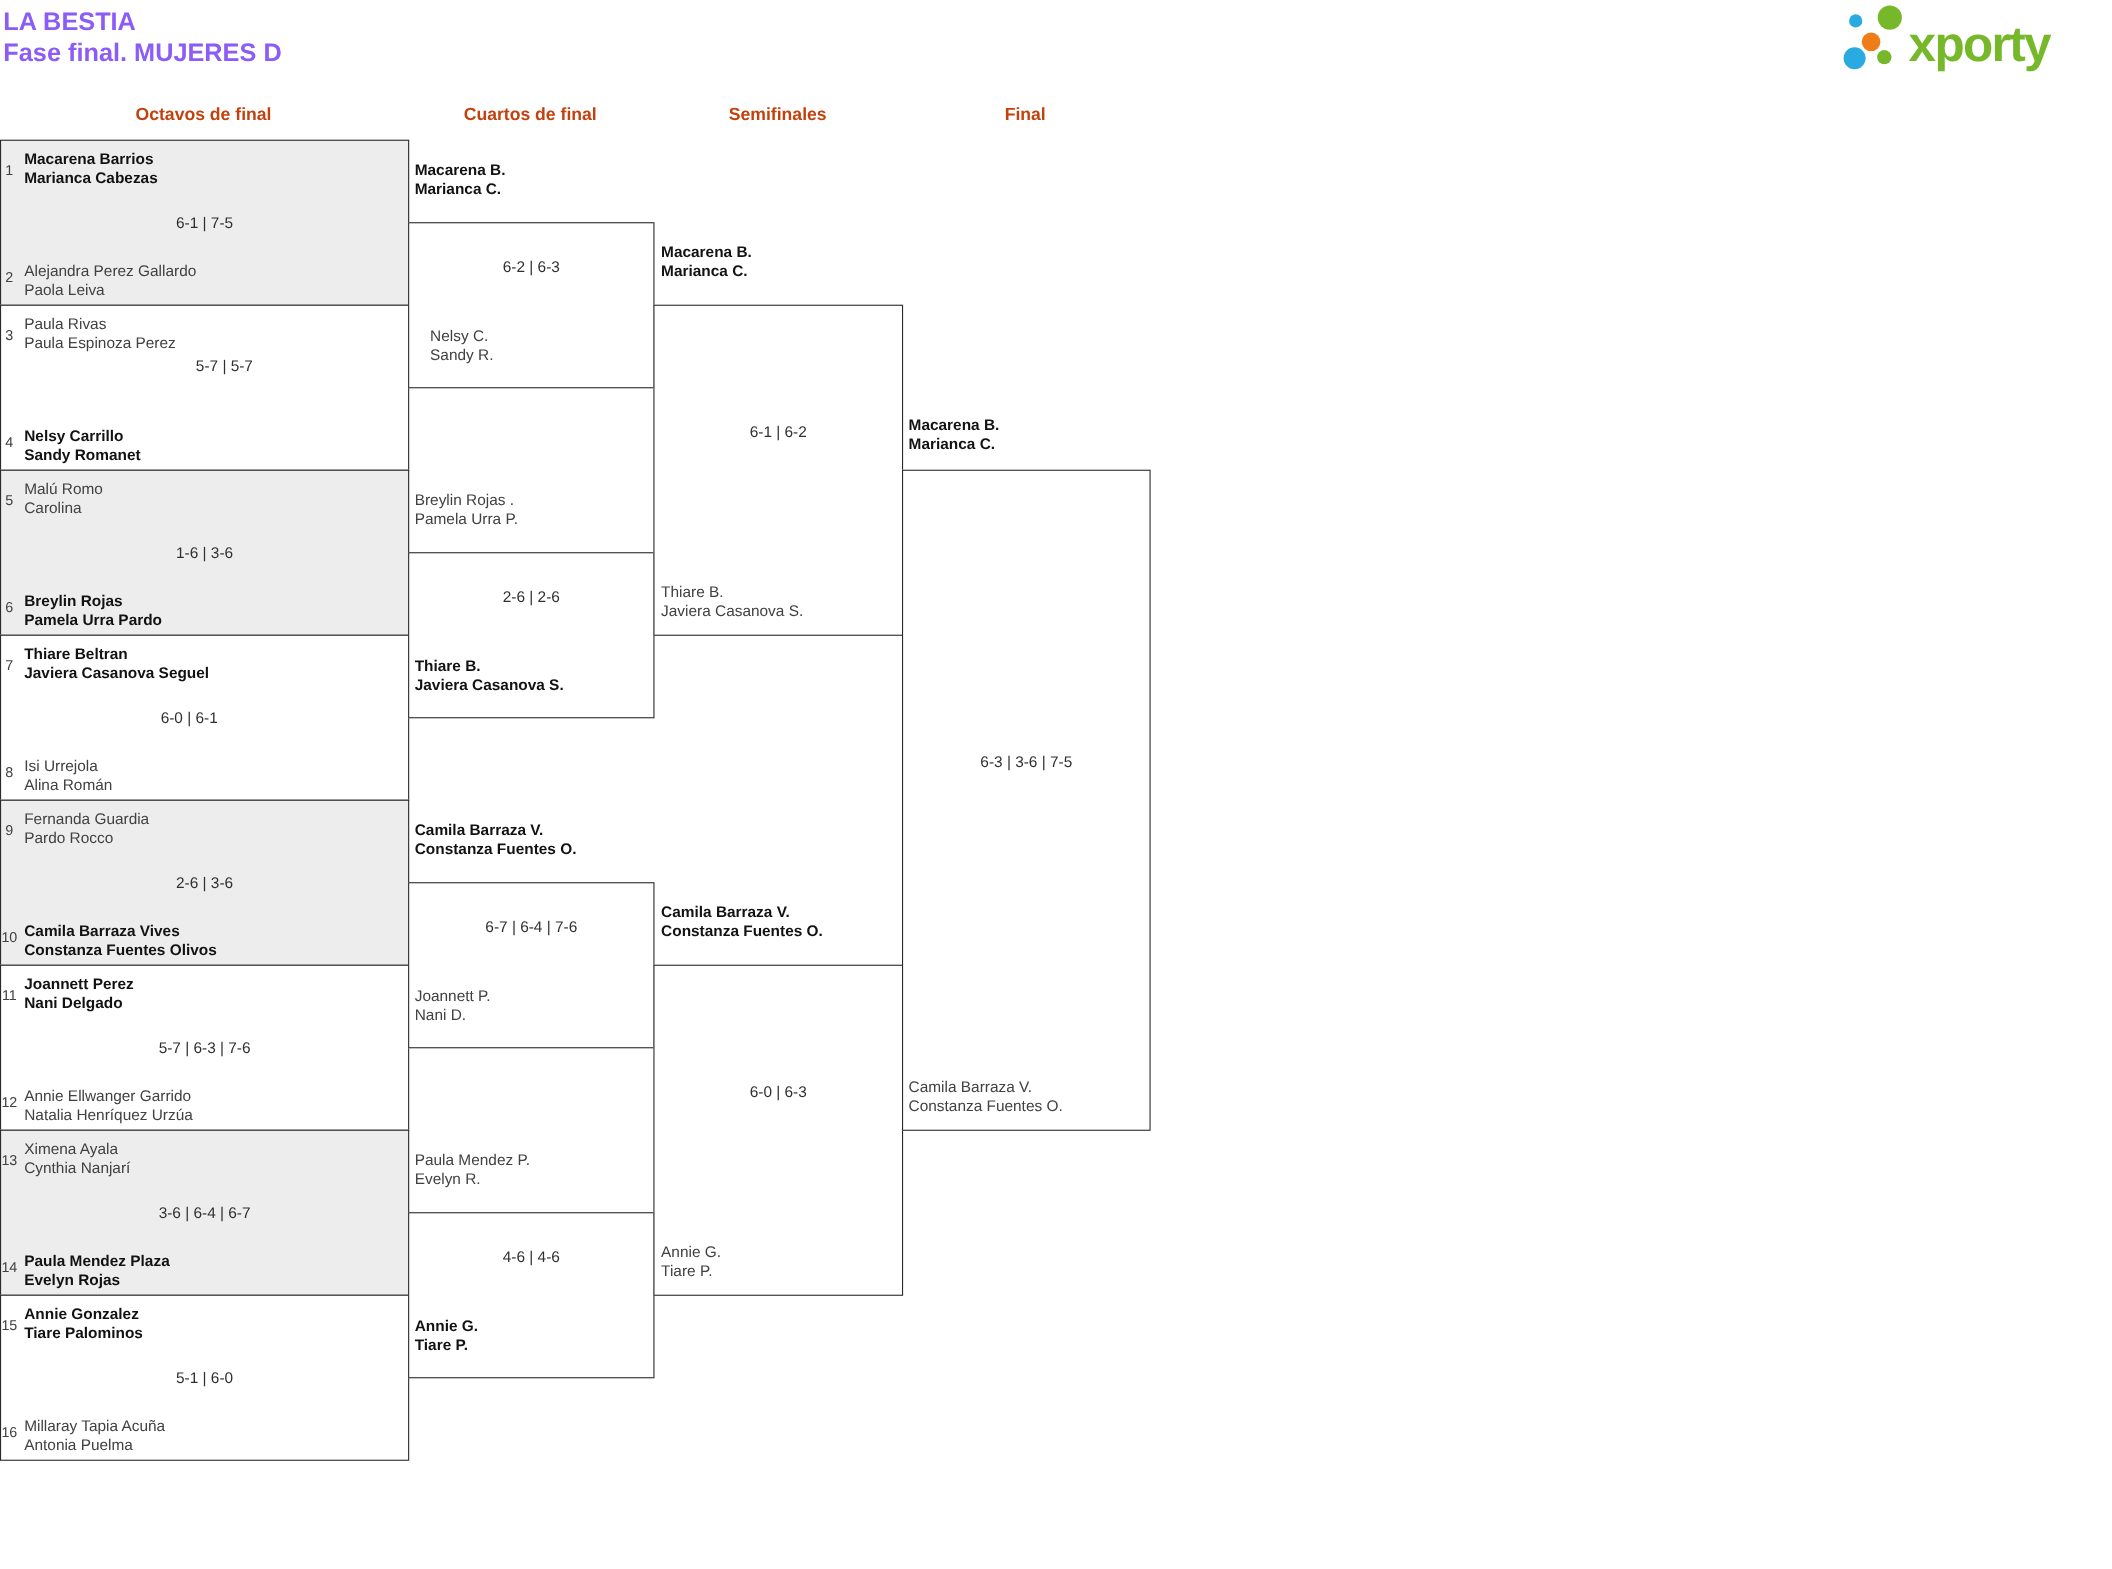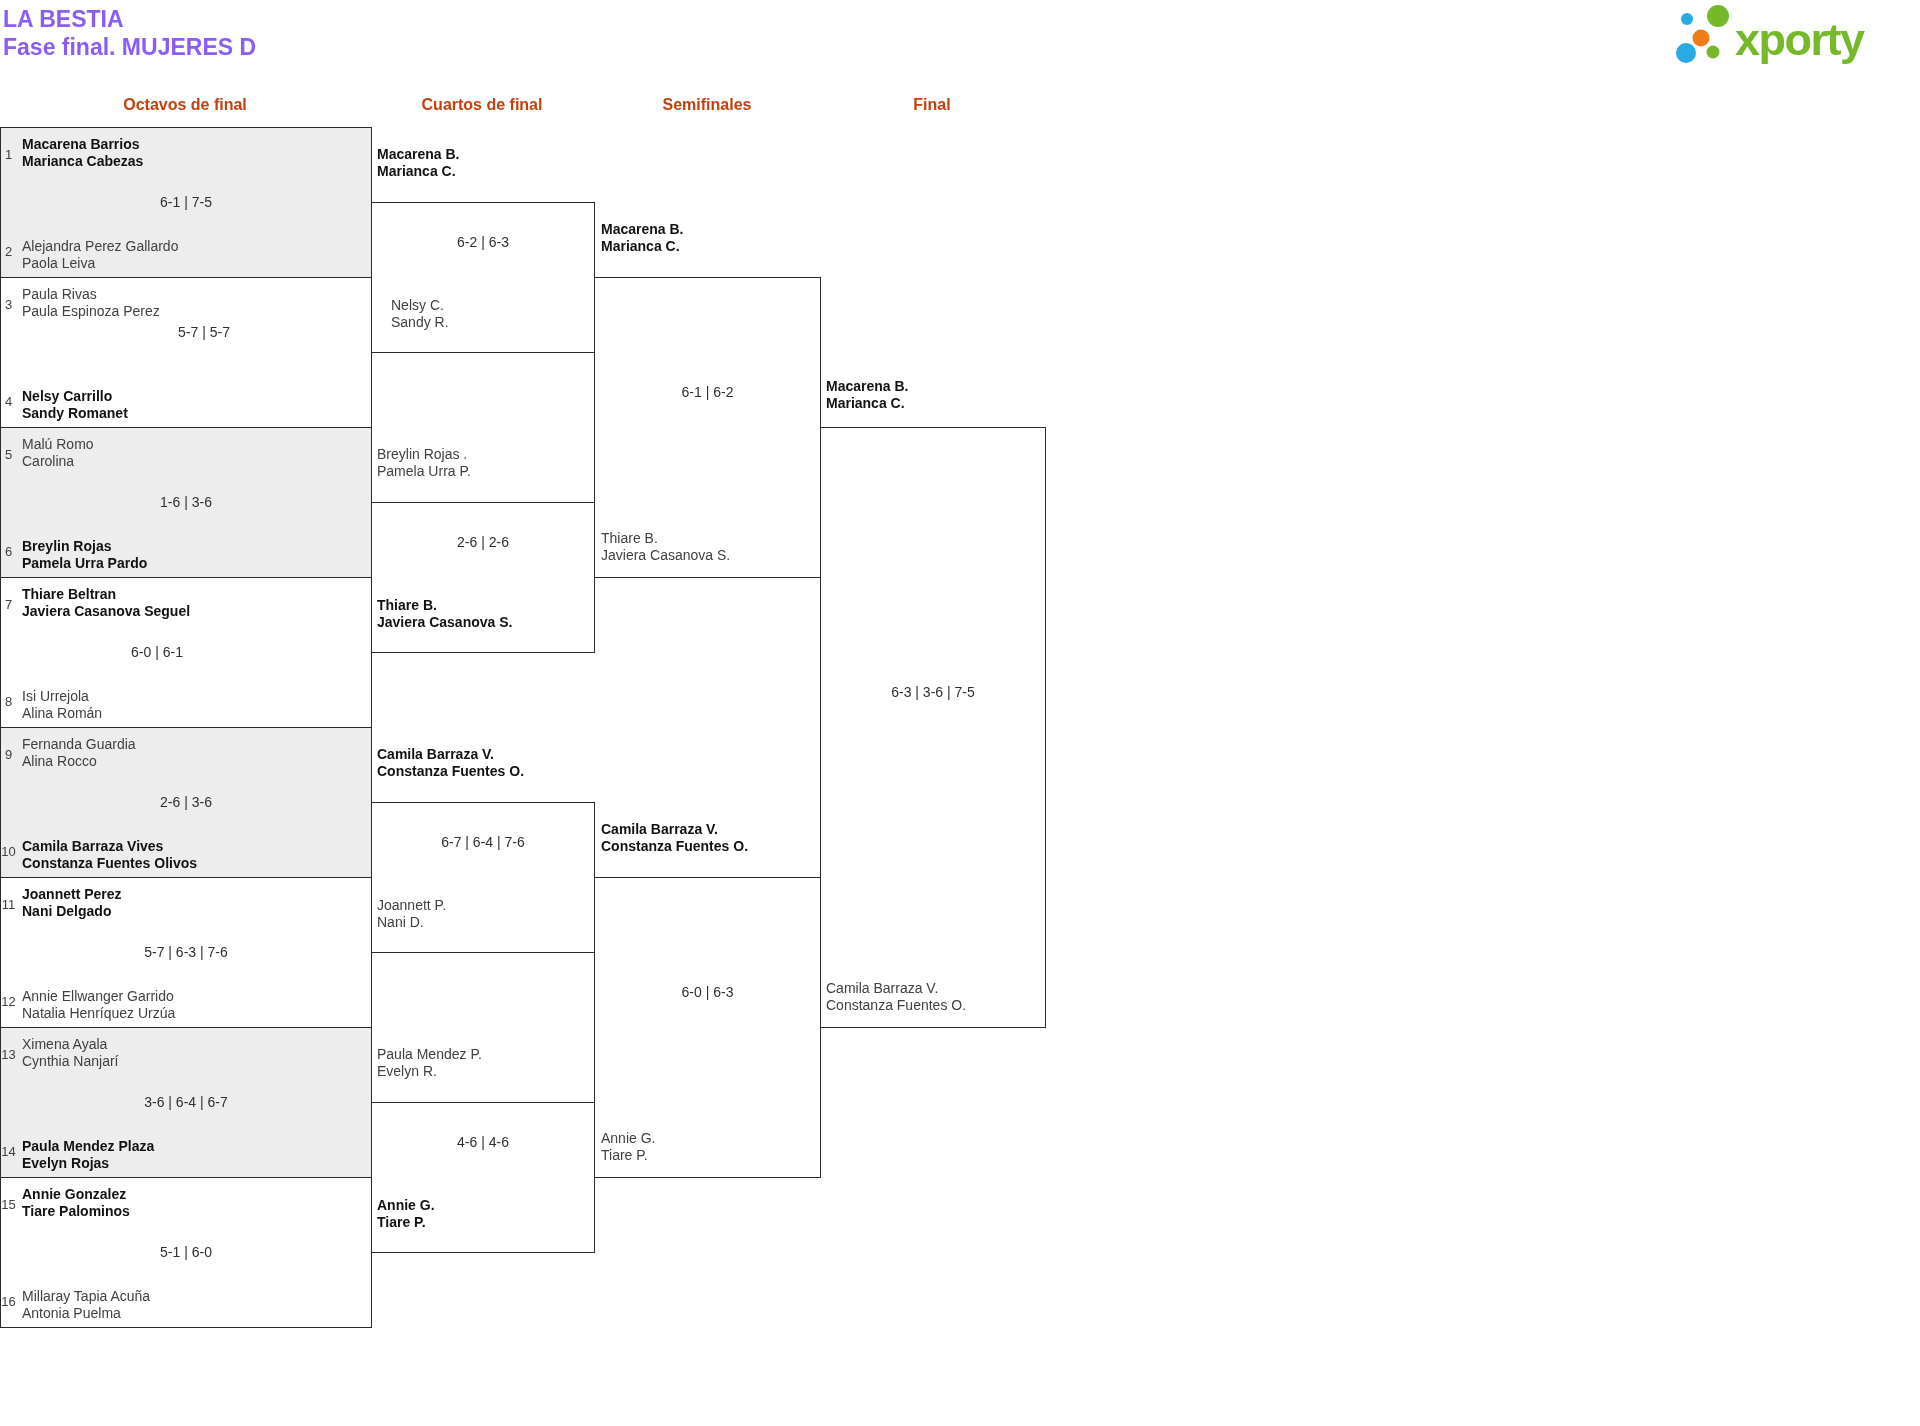--- a/index.html
+++ b/index.html
@@ -85,31 +85,31 @@
   <div class="team winner" style="left:22px;top:538px;">
     <div>Breylin Rojas</div>
     <div>Pamela Urra Pardo</div>
   </div>
 
   <div class="seed" style="top:596px;">7</div>
   <div class="team winner" style="left:22px;top:586px;">
     <div>Thiare Beltran</div>
     <div>Javiera Casanova Seguel</div>
   </div>
-  <div class="score" style="left:1px;top:644px;width:312px;">6-0 | 6-1</div>
+  <div class="score" style="left:16px;top:644px;width:312px;">6-0 | 6-1</div>
   <div class="seed" style="top:693px;">8</div>
   <div class="team" style="left:22px;top:688px;">
     <div>Isi Urrejola</div>
     <div>Alina Román</div>
   </div>
 
   <div class="seed" style="top:746px;">9</div>
   <div class="team" style="left:22px;top:736px;">
     <div>Fernanda Guardia</div>
-    <div>Alina Rocco</div>
+    <div>Pardo Rocco</div>
   </div>
   <div class="score" style="left:0;top:794px;width:372px;">2-6 | 3-6</div>
   <div class="seed" style="top:843px;">10</div>
   <div class="team winner" style="left:22px;top:838px;">
     <div>Camila Barraza Vives</div>
     <div>Constanza Fuentes Olivos</div>
   </div>
 
   <div class="seed" style="top:896px;">11</div>
   <div class="team winner" style="left:22px;top:886px;">

